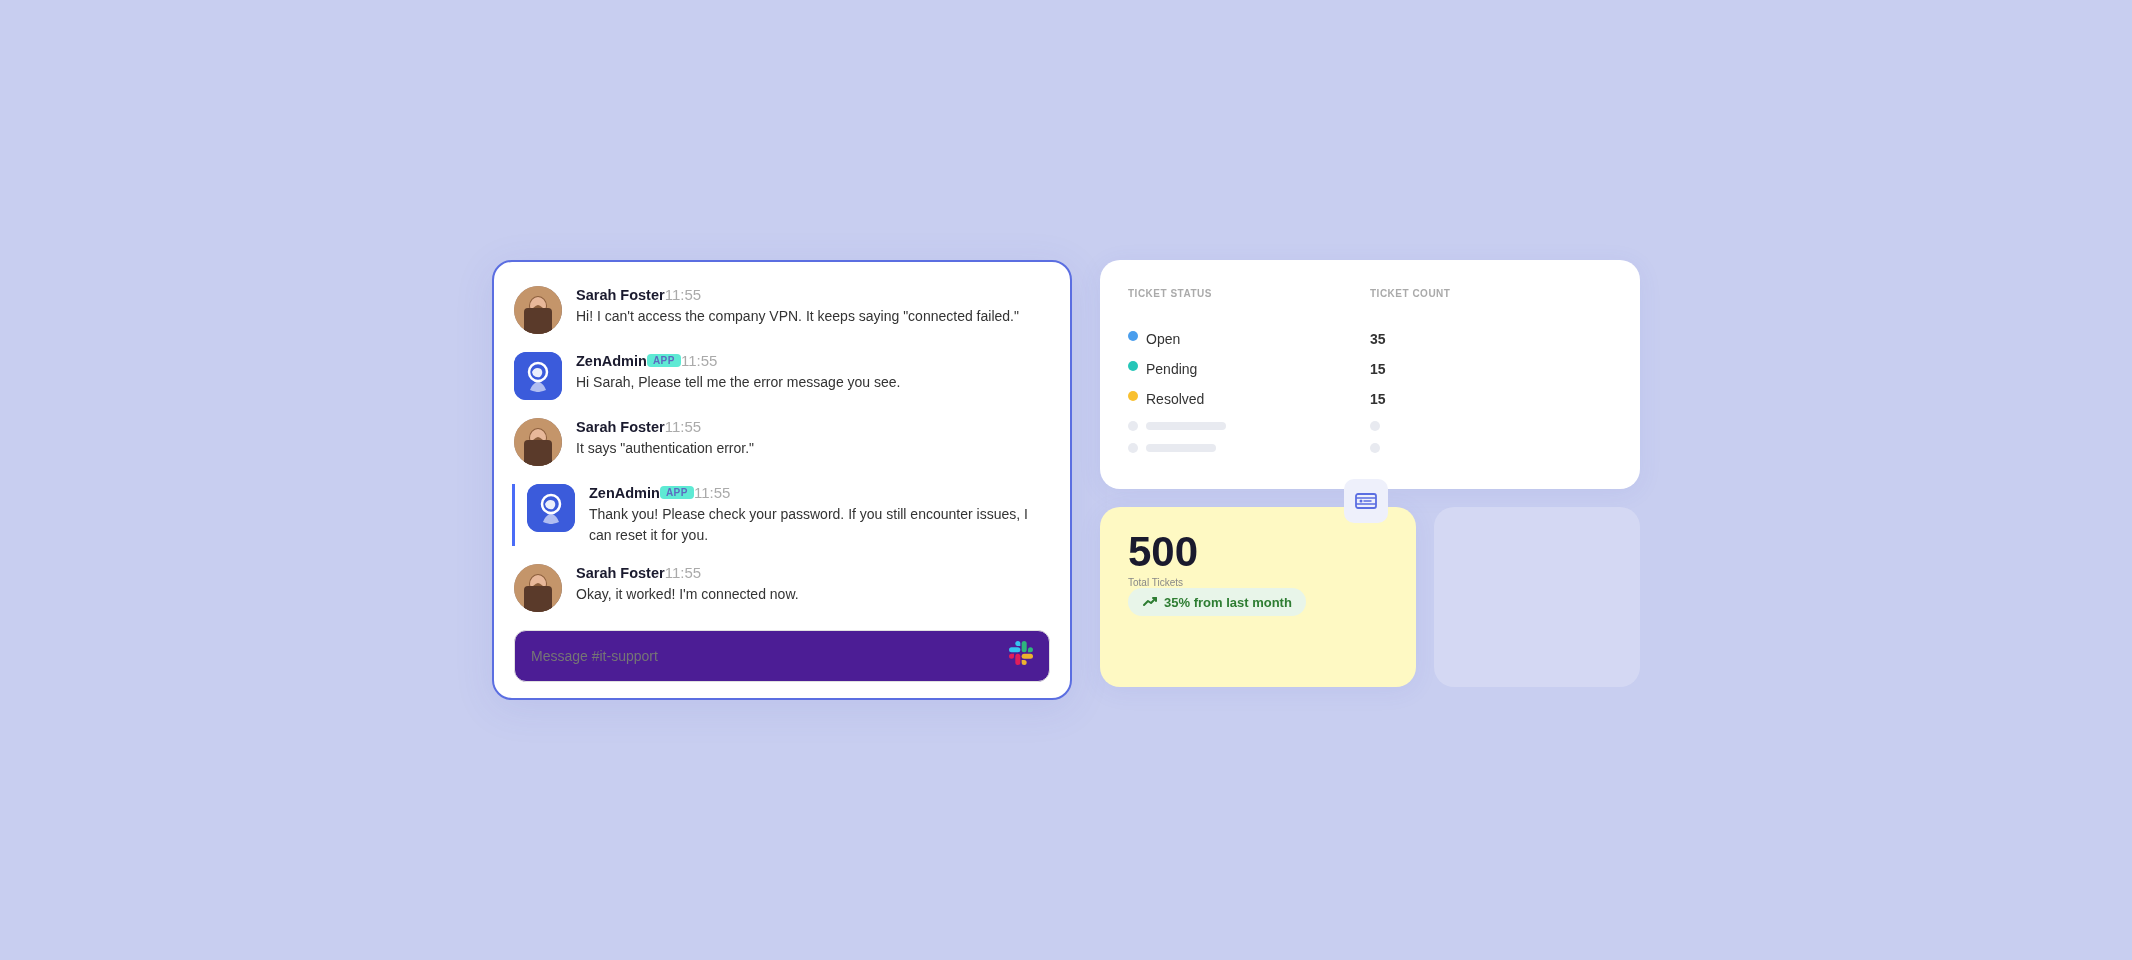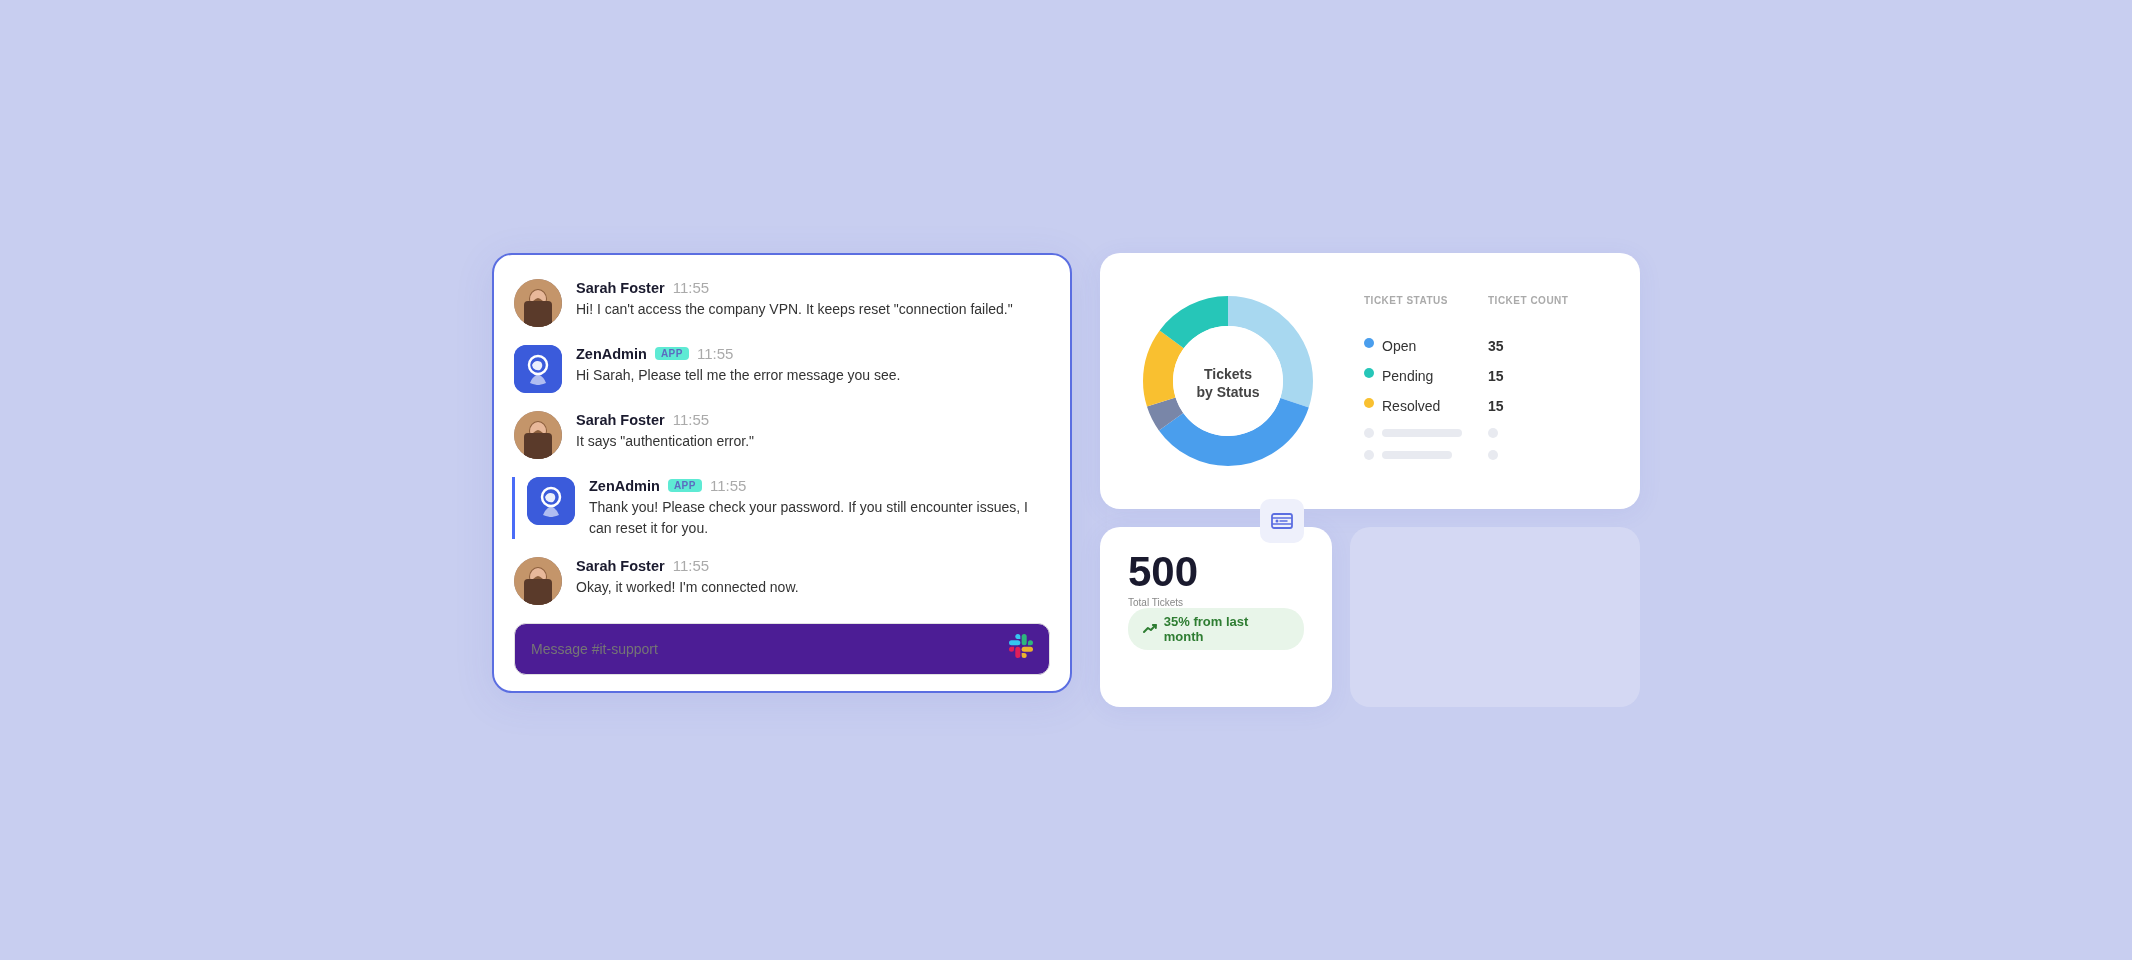--- a/index.html
+++ b/index.html
@@ -37,21 +37,21 @@
     }
     .avatar-human {
       background: linear-gradient(135deg, #b09080 0%, #7a5a4a 100%);
     }
     .avatar-bot {
       background: #3b5bdb;
       border-radius: 12px;
     }
     .avatar-human svg, .avatar-bot svg { width: 48px; height: 48px; }
     .message-content { flex: 1; }
-    .message-header { display: flex; align-items: center; gap: 8px; margin-bottom: 3px; }
+    .message-header { display: flex; align-items: center; margin-bottom: 3px; }
     .sender-name { font-weight: 700; font-size: 14.5px; color: #1a1a2e; }
     .app-badge {
       background: #5eead4; color: #5c6bc0;
       font-size: 10px; font-weight: 700;
       padding: 1px 6px; border-radius: 4px;
       letter-spacing: 0.5px;
     }
     .message-time { font-size: 15px; color: #aaa; }
     .message-text { font-size: 14px; color: #333; line-height: 1.5; }
 
@@ -115,25 +115,25 @@
       display: grid; grid-template-columns: 1fr 1fr;
       align-items: center; margin-bottom: 12px;
     }
     .skel-bar {
       height: 8px; border-radius: 4px; background: #e8eaf0;
     }
     .skel-dot { width: 10px; height: 10px; border-radius: 50%; background: #e8eaf0; }
 
     
     .stats-card {
-      background: #ffffff;
+      background: #fef9c3;
       border-radius: 20px;
       padding: 24px 28px;
       box-shadow: 0 4px 24px rgba(80,90,200,0.08);
-      width: 232px;
+      width: 316px;
     }
     .stats-number { font-size: 42px; font-weight: 800; color: #1a1a2e; line-height: 1; }
     .stats-label { font-size: 10px; color: #888; margin-top: 4px; margin-bottom: 0; }
     .stats-trend {
       display: inline-flex; align-items: center; gap: 6px;
       background: #e8f5e9; color: #2e7d32;
       font-size: 13px; font-weight: 600;
       padding: 6px 14px; border-radius: 20px;
     }
     .stats-icon-box {
@@ -172,21 +172,21 @@
             <ellipse cx="24" cy="44" rx="14" ry="10" fill="#5a3a2a"></ellipse>
             <path d="M16 26 Q24 34 32 26 Q28 20 24 19 Q20 20 16 26Z" fill="#8b5e3c"></path>
             <rect x="10" y="22" width="28" height="26" rx="4" fill="#5a3a2a"></rect>
           </svg>
         </div>
         <div class="message-content">
           <div class="message-header">
             <span class="sender-name">Sarah Foster</span>
             <span class="message-time">11:55</span>
           </div>
-          <div class="message-text">Hi! I can't access the company VPN. It keeps reset "connection failed."</div>
+          <div class="message-text">Hi! I can't access the company VPN. It keeps saying "connected failed."</div>
         </div>
       </div>
 
       <div class="message-row">
         <div class="avatar avatar-bot">
           <svg viewBox="0 0 48 48" xmlns="http://www.w3.org/2000/svg">
             <rect width="48" height="48" rx="12" fill="#3b5bdb"></rect>
             <circle cx="24" cy="20" r="9" fill="none" stroke="white" stroke-width="2.5"></circle>
             <path d="M18 20 Q21 14 27 17 Q30 21 26 25 Q22 26 19 23Z" fill="white" opacity="0.9"></path>
             <path d="M24 29 Q18 32 16 38 Q22 40 24 40 Q26 40 32 38 Q30 32 24 29Z" fill="white" opacity="0.6"></path>
@@ -277,40 +277,20 @@
           <path d="M15.165 17.688a2.527 2.527 0 01-2.52-2.523 2.526 2.526 0 012.52-2.52h6.313A2.527 2.527 0 0124 15.165a2.528 2.528 0 01-2.522 2.523h-6.313z" fill="#ECB22E"></path>
         </svg>
       </span>
     </div>
   </div>
 
   <div class="right-panel">
 
     <div class="chart-card">
 
-      <div class="donut-container">
-        <svg width="200" height="200" viewBox="0 0 200 200">
-
-          <circle cx="100" cy="100" r="70" fill="none" stroke="#a8d8f0" stroke-width="30" stroke-dasharray="131.95 307.88" stroke-dashoffset="0" transform="rotate(-90 100 100)"></circle>
-
-          <circle cx="100" cy="100" r="70" fill="none" stroke="#4a9eed" stroke-width="30" stroke-dasharray="153.94 285.88" stroke-dashoffset="-131.95" transform="rotate(-90 100 100)"></circle>
-
-          <circle cx="100" cy="100" r="70" fill="none" stroke="#7986a8" stroke-width="30" stroke-dasharray="21.99 417.83" stroke-dashoffset="-285.89" transform="rotate(-90 100 100)"></circle>
-
-          <circle cx="100" cy="100" r="70" fill="none" stroke="#f9c030" stroke-width="30" stroke-dasharray="65.97 373.85" stroke-dashoffset="-307.88" transform="rotate(-90 100 100)"></circle>
-
-          <circle cx="100" cy="100" r="70" fill="none" stroke="#26c6b8" stroke-width="30" stroke-dasharray="65.97 373.85" stroke-dashoffset="-373.85" transform="rotate(-90 100 100)"></circle>
-
-          <circle cx="100" cy="100" r="55" fill="white"></circle>
-        </svg>
-        <div class="donut-label">
-          <span>Tickets</span><br>
-          <span>by Status</span>
-        </div>
-      </div>
 
       <div class="chart-legend">
         <div class="legend-header">
           <span>TICKET STATUS</span>
           <span>TICKET COUNT</span>
         </div>
 
         <div class="legend-row">
           <div class="legend-dot-label">
             <div class="legend-dot" style="background:#4a9eed;"></div>

